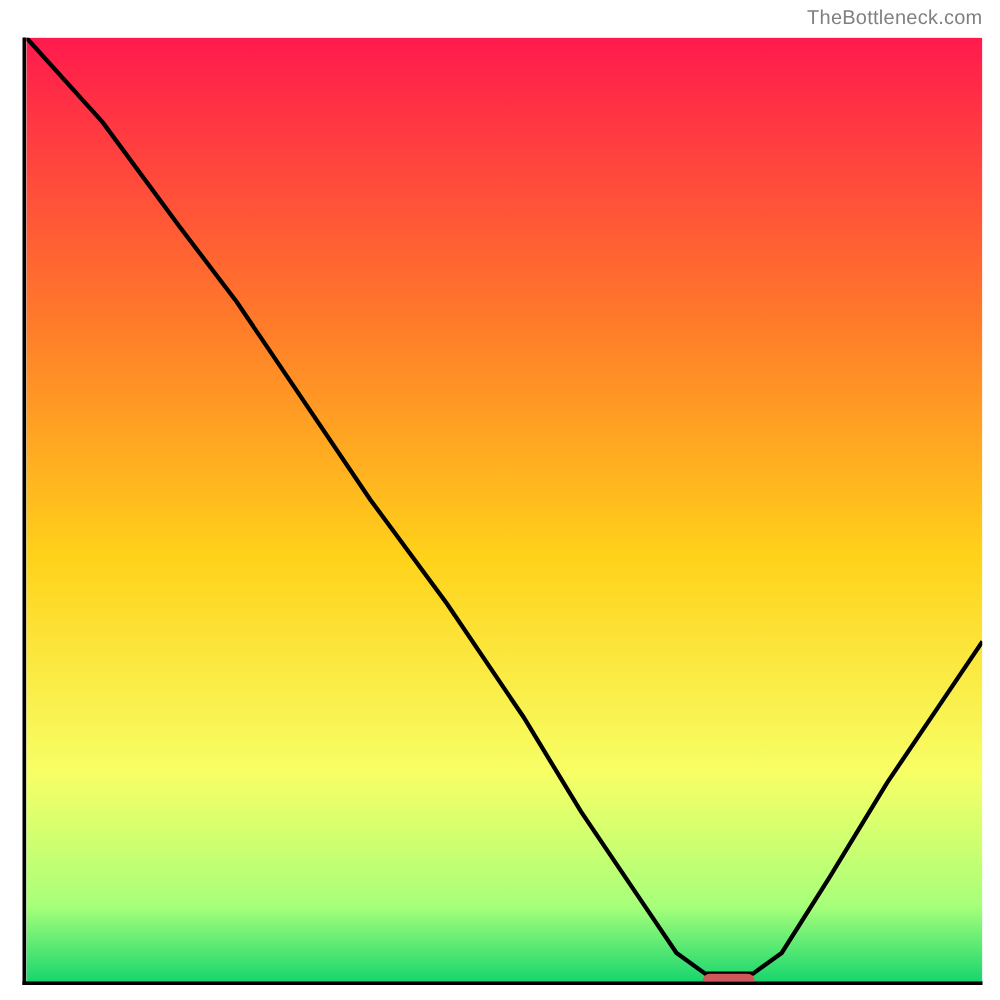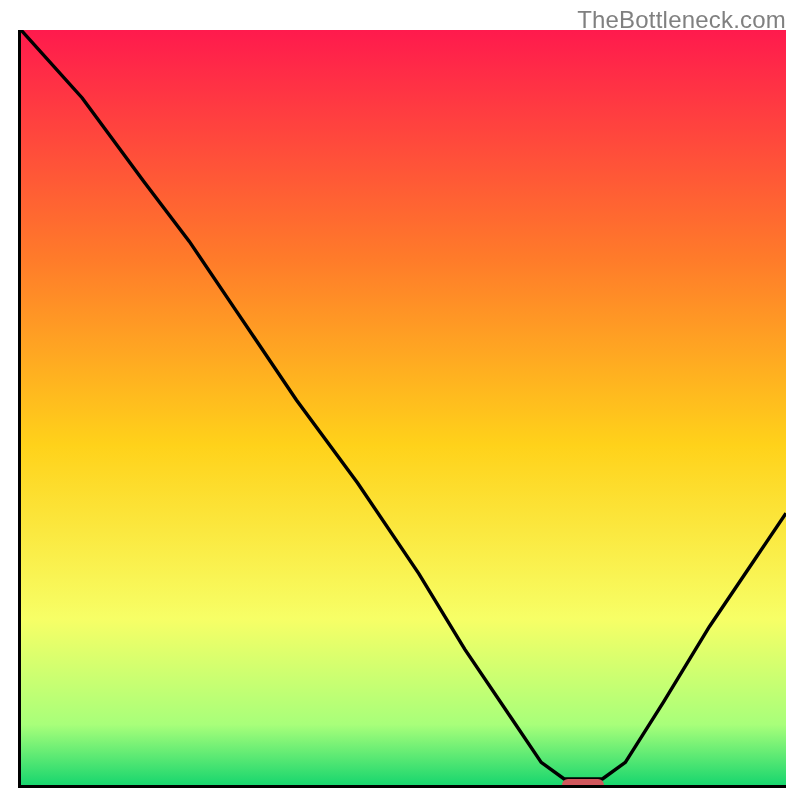--- a/index.html
+++ b/index.html
@@ -9,21 +9,21 @@
     height: 800px;
     position: relative;
     font-family: Arial, sans-serif;
     background: #fff;
   }
   .watermark {
     position: absolute;
     top: 6px;
     right: 14px;
     color: #808080;
-    font-size: 24px;
+    font-size: 16px;
     font-weight: 500;
     letter-spacing: 0.2px;
     z-index: 10;
   }
   .plot {
     position: absolute;
     left: 18px;
     top: 30px;
     width: 768px;
     height: 758px;

